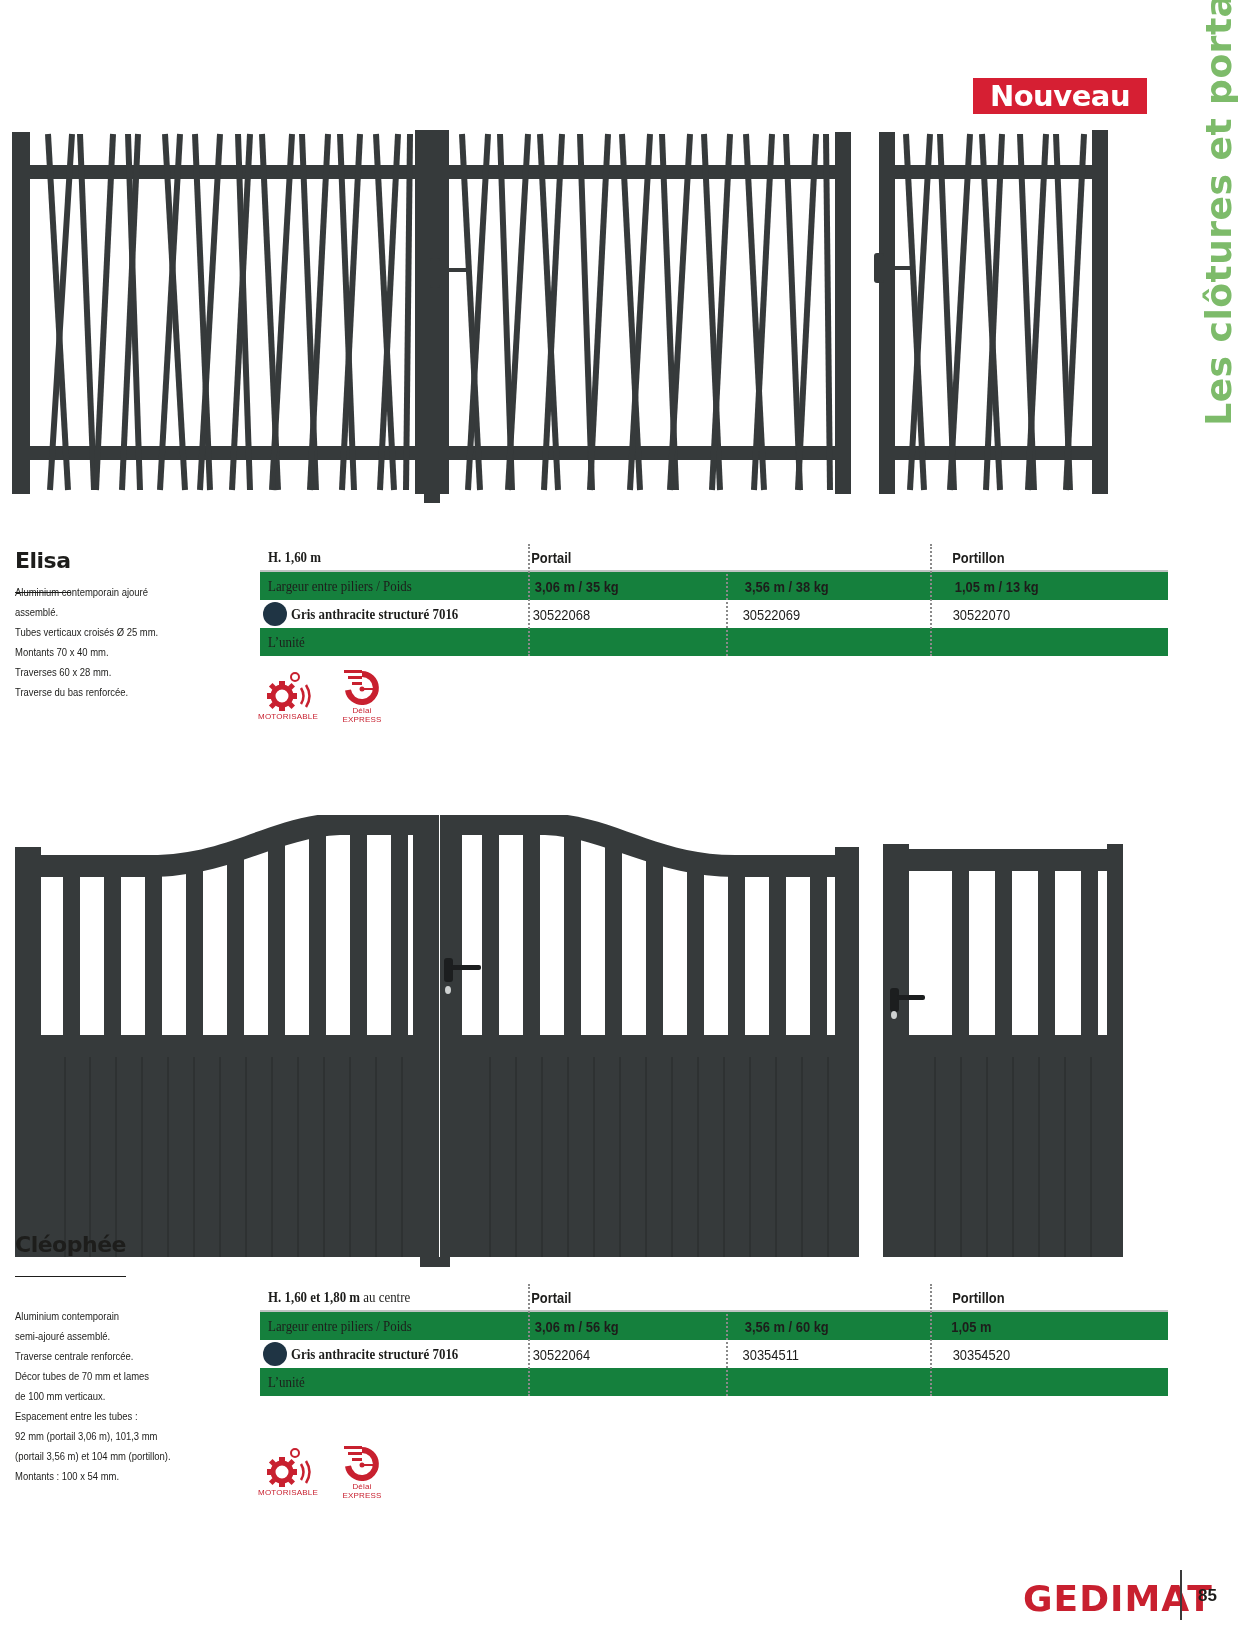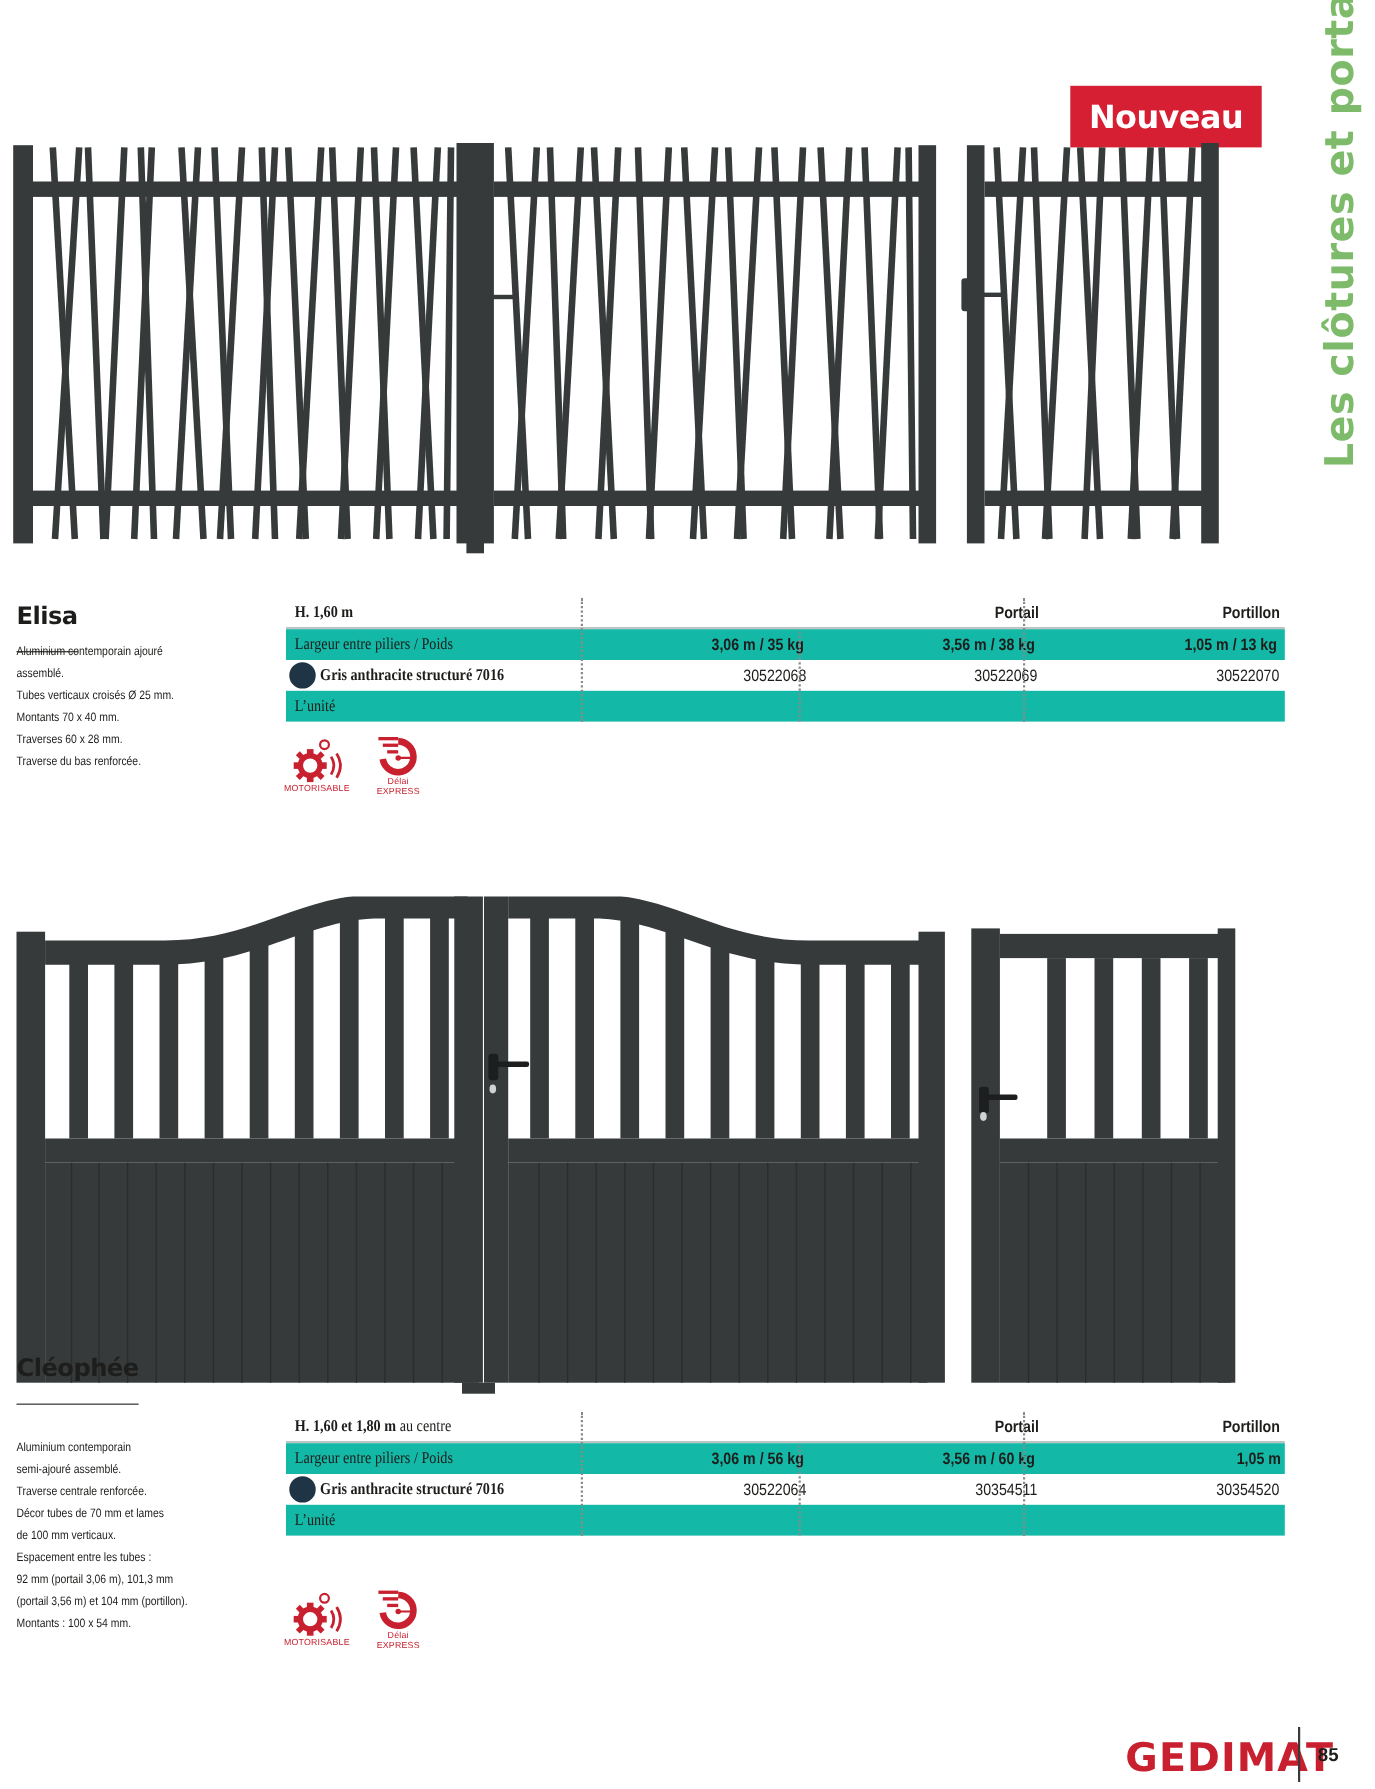--- a/index.html
+++ b/index.html
@@ -11,21 +11,21 @@
     position: absolute; left: 1196px; top: 6px; width: 44px; height: 420px;
     display: flex; align-items: flex-end; justify-content: center;
   }
   .side-title span {
     writing-mode: vertical-rl; transform: rotate(180deg);
     font-family: "DejaVu Sans", sans-serif; font-weight: bold; font-size: 36px;
     color: #7dbb6a; letter-spacing: 0.5px; white-space: nowrap;
   }
 
   .badge-new {
-    position: absolute; left: 973px; top: 78px; width: 174px; height: 56px;
+    position: absolute; left: 973px; top: 78px; width: 174px; height: 36px;
     background: #d61f33; color: #fff; font-family: "DejaVu Sans", sans-serif; font-weight: bold;
     font-size: 29px; display: flex; align-items: center; justify-content: center; letter-spacing: -0.5px;
   }
 
   
   .gate-img { position: absolute; }
 
   
   .product-name {
     position: absolute; font-family: "DejaVu Sans", sans-serif; font-weight: bold; font-size: 22px;
@@ -36,22 +36,22 @@
     font-size: 11px; line-height: 20px; color: #1d1d1b; transform-origin: left top;
   }
   .product-desc div { white-space: nowrap; transform: scaleX(0.86); transform-origin: left center; }
 
   
   .spec {
     position: absolute; width: 908px; font-size: 15px;
   }
   .spec .row { position: relative; height: 28px; display: flex; align-items: center; }
   .spec .row.hdr { height: 28px; border-bottom: 2px solid #bfc3c2; }
-  .spec .row.grey { background: #14b8a6; }
-  .spec .cell { position: absolute; top: 0; height: 100%; display: flex; align-items: center; justify-content: flex-end; white-space: nowrap; }
+  .spec .row.grey { background: #15803d; }
+  .spec .cell { position: absolute; top: 0; height: 100%; display: flex; align-items: center; justify-content: flex-start; white-space: nowrap; }
   .spec .c0 { left: 8px; width: 260px; justify-content: flex-start; font-family: Liberation Serif, serif; }
   .spec .c1 { left: 268px; width: 210px; }
   .spec .c2 { left: 478px; width: 210px; }
   .spec .c3 { left: 688px; width: 220px; }
   .spec .portail-hdr { left: 268px; width: 420px; }
   .narrow { display: inline-block; transform: scaleX(0.86); transform-origin: center; }
   .narrow-l { display: inline-block; transform: scaleX(0.86); transform-origin: left center; }
   .b { font-weight: bold; }
   .spec .dot {
     display: inline-block; width: 24px; height: 24px; border-radius: 50%; background: #1f3444;

